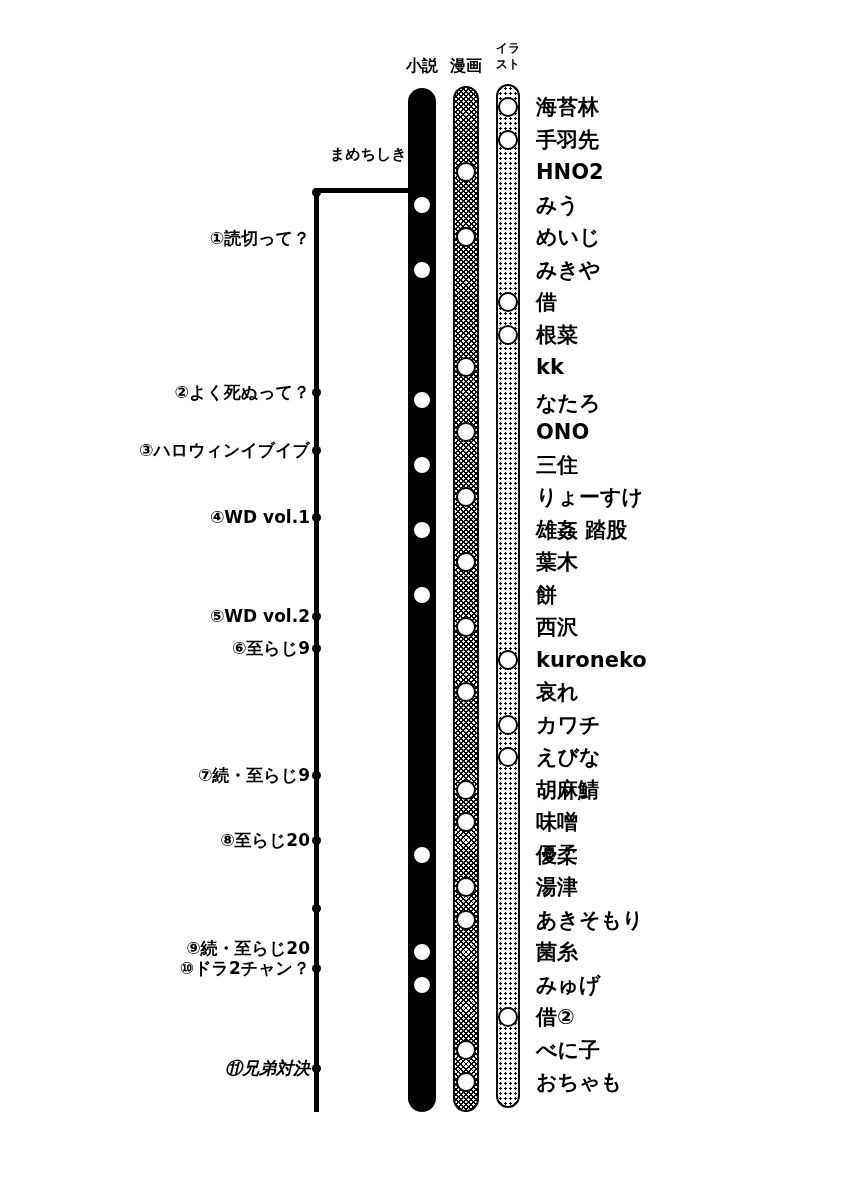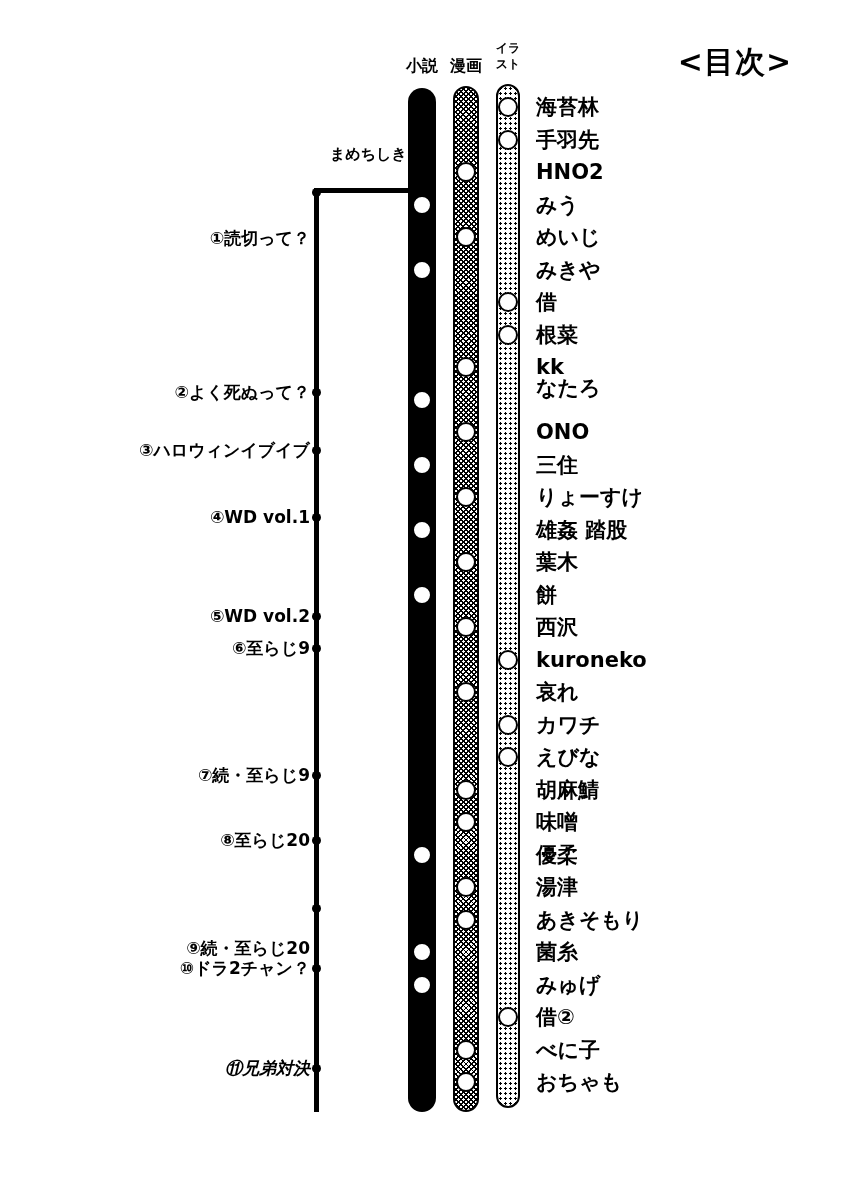--- a/index.html
+++ b/index.html
@@ -87,21 +87,20 @@
     position: absolute;
     width: 9px; height: 9px; border-radius: 50%;
     background: #000;
   }
 </style>
 </head>
 <body>
 
 <div class="page">
 
-  <div class="title">&lt;目次&gt;</div>
 
   <div class="mame-label">まめちしき</div>
 
   <div class="track-label novel-label">小説</div>
   <div class="track-label manga-label">漫画</div>
   <div class="track-label illust-label">
     <span>イラ</span>
     <span>スト</span>
   </div>
 
@@ -148,21 +147,21 @@
       <div class="contrib-name" style="top: 223px;">めいじ</div>
       <div class="track-circle" style="left: 456px; top: 227px;"></div>
       <div class="contrib-name" style="top: 255.5px;">みきや</div>
       <div class="track-circle" style="left: 412px; top: 259.5px;"></div>
       <div class="contrib-name" style="top: 288px;">借</div>
       <div class="track-circle" style="left: 498px; top: 292px;"></div>
       <div class="contrib-name" style="top: 320.5px;">根菜</div>
       <div class="track-circle" style="left: 498px; top: 324.5px;"></div>
       <div class="contrib-name" style="top: 353px;">kk</div>
       <div class="track-circle" style="left: 456px; top: 357px;"></div>
-      <div class="contrib-name" style="top: 374px; text-align: center;">なたろ</div>
+      <div class="contrib-name" style="top: 389px; text-align: center;">なたろ</div>
       <div class="track-circle" style="left: 412px; top: 389.5px;"></div>
       <div class="contrib-name" style="top: 418px;">ONO</div>
       <div class="track-circle" style="left: 456px; top: 422px;"></div>
       <div class="contrib-name" style="top: 450.5px;">三住</div>
       <div class="track-circle" style="left: 412px; top: 454.5px;"></div>
       <div class="contrib-name" style="top: 483px;">りょーすけ</div>
       <div class="track-circle" style="left: 456px; top: 487px;"></div>
       <div class="contrib-name" style="top: 515.5px;">雄姦 踏股</div>
       <div class="track-circle" style="left: 412px; top: 519.5px;"></div>
       <div class="contrib-name" style="top: 548px;">葉木</div>

